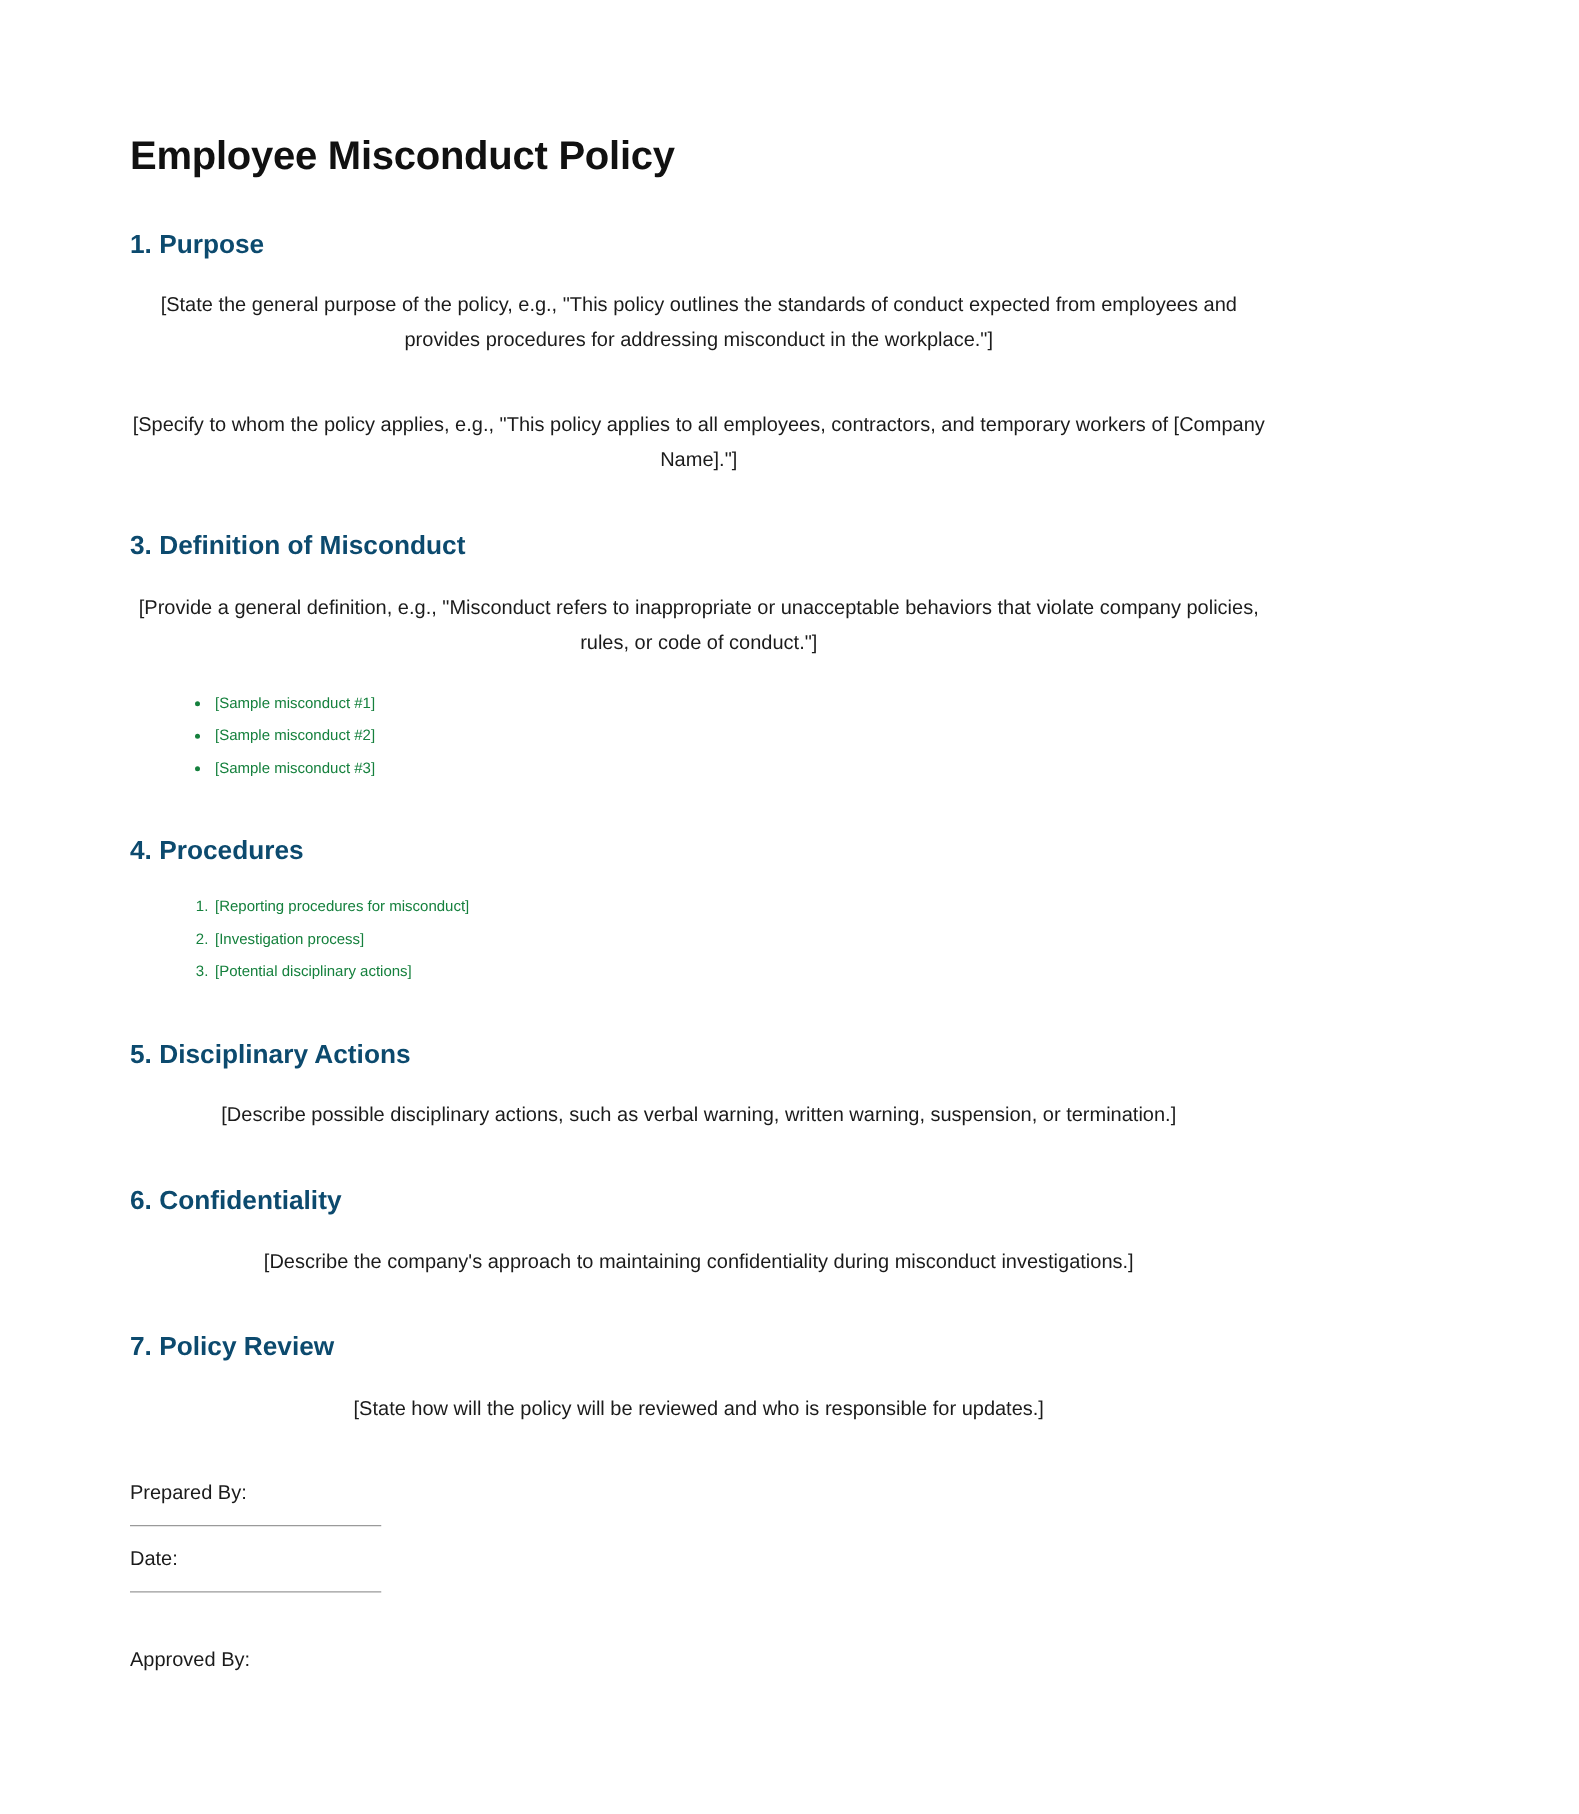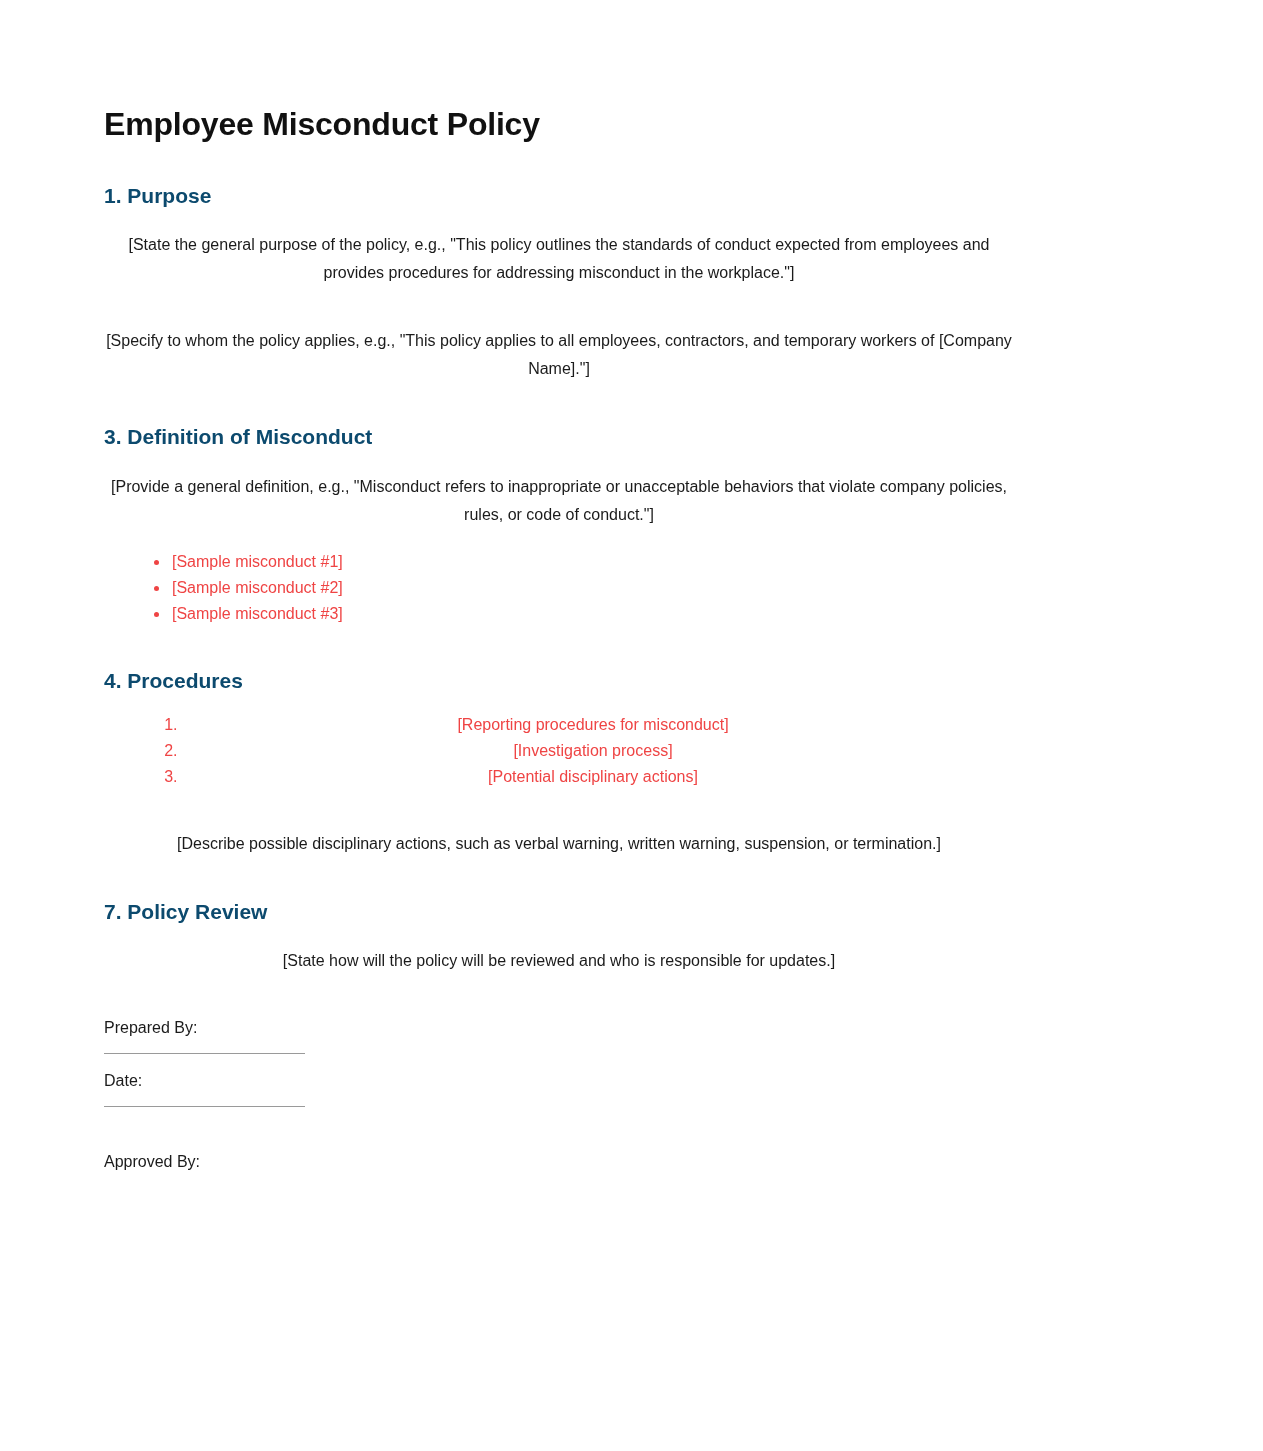--- a/index.html
+++ b/index.html
@@ -53,31 +53,30 @@
     text-align: center;
   }
 
   ul.sample-list {
     margin: 20px 0 0 0;
     padding-left: 66px;
     list-style-type: disc;
   }
 
   ol.proc-list {
-    margin: 12px;
+    margin: 0;
     padding-left: 66px;
     list-style-type: decimal;
-    text-align: center;
   }
 
   ul.sample-list li,
   ol.proc-list li {
-    font-size: 16px;
+    font-size: 12px;
     line-height: 26px;
-    color: #ef4444;
+    color: #15803d;
     padding-left: 2px;
   }
 
   .section.procedures .section-heading {
     margin-bottom: 18px;
   }
 
   .signature-block {
     margin-top: 24px;
   }
@@ -134,23 +133,28 @@
   <div class="section procedures">
     <h2 class="section-heading">4. Procedures</h2>
     <ol class="proc-list">
       <li>[Reporting procedures for misconduct]</li>
       <li>[Investigation process]</li>
       <li>[Potential disciplinary actions]</li>
     </ol>
   </div>
 
   <div class="section">
+    <h2 class="section-heading">5. Disciplinary Actions</h2>
     <p class="section-para">[Describe possible disciplinary actions, such as verbal warning, written warning, suspension, or termination.]</p>
   </div>
 
+  <div class="section">
+    <h2 class="section-heading">6. Confidentiality</h2>
+    <p class="section-para">[Describe the company's approach to maintaining confidentiality during misconduct investigations.]</p>
+  </div>
 
   <div class="section">
     <h2 class="section-heading">7. Policy Review</h2>
     <p class="section-para">[State how will the policy will be reviewed and who is responsible for updates.]</p>
   </div>
 
   <div class="signature-block">
 
     <div class="sig-group">
       <p class="sig-label">Prepared By:</p>

